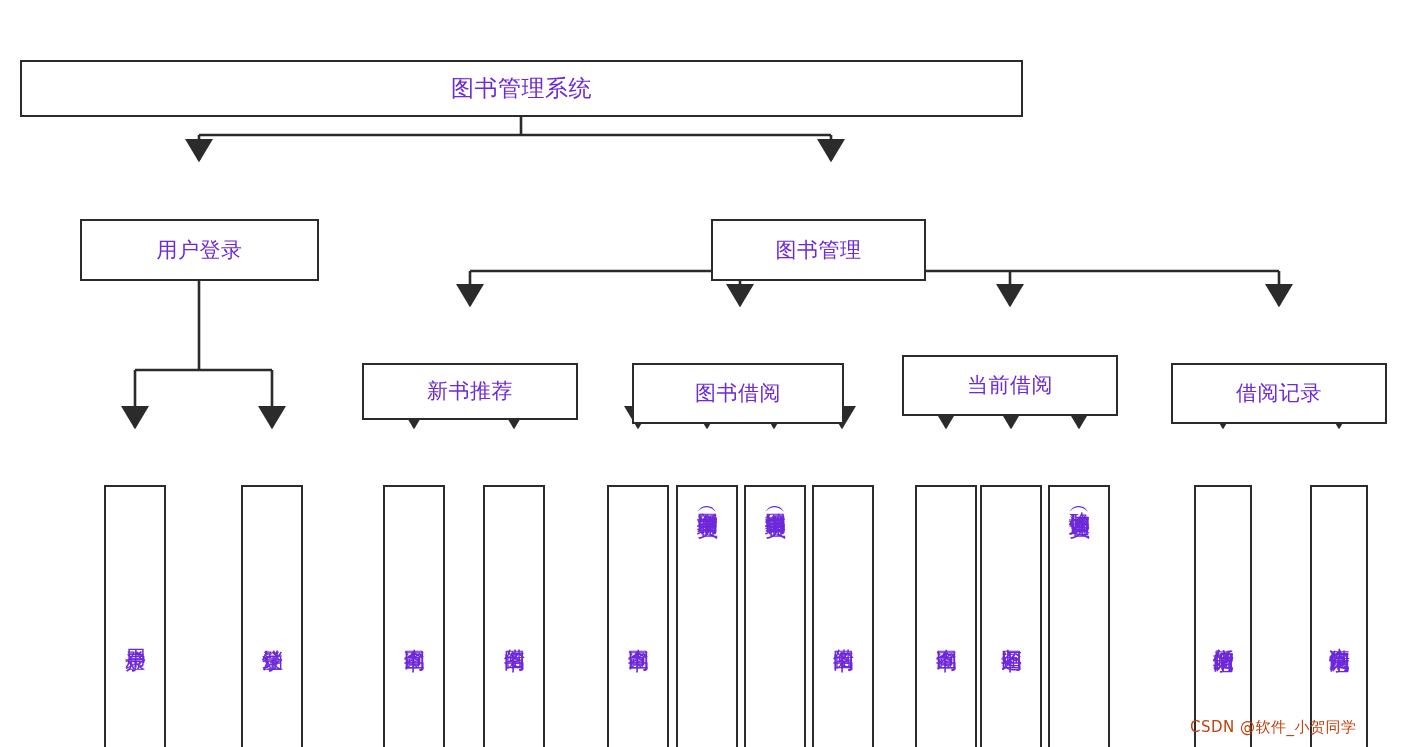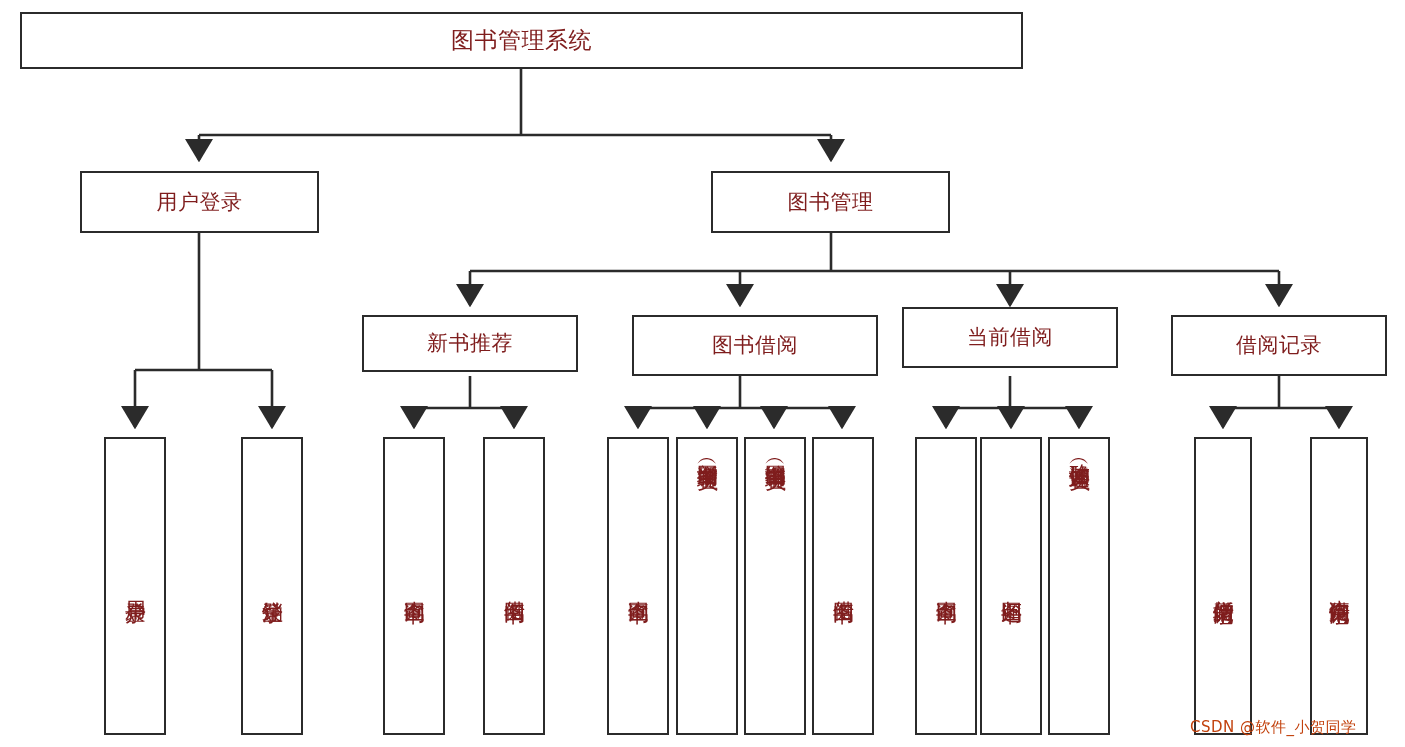--- a/index.html
+++ b/index.html
@@ -26,21 +26,22 @@
     height: 747px;
   }
   .node-box {
     position: absolute;
     box-sizing: border-box;
     border: 2px solid #2b2b2b;
     background: #ffffff;
     display: flex;
     align-items: center;
     justify-content: center;
-    color: #7f1d1d;
+    color: #6d28d9;
+    margin-top: 48px;
   }
   .node-box.horizontal > .node-label {
     writing-mode: horizontal-tb;
     white-space: nowrap;
     font-size: 21px;
     line-height: 1;
     letter-spacing: 0.5px;
   }
   .node-box.vertical {
     align-items: flex-start;
@@ -139,29 +140,29 @@
   </svg>
 
   <div class="node-box horizontal" id="title-box" style="left:20px; top:12px; width:1003px; height:57px;">
     <span class="node-label">图书管理系统</span>
   </div>
 
   <div class="node-box horizontal" style="left:80px; top:171px; width:239px; height:62px;">
     <span class="node-label">用户登录</span>
   </div>
 
-  <div class="node-box horizontal" style="left:711px; top:171px; width:239px; height:62px;">
+  <div class="node-box horizontal" style="left:711px; top:171px; width:215px; height:62px;">
     <span class="node-label">图书管理</span>
   </div>
 
   <div class="node-box horizontal" style="left:362px; top:315px; width:216px; height:57px;">
     <span class="node-label">新书推荐</span>
   </div>
 
-  <div class="node-box horizontal" style="left:632px; top:315px; width:246px; height:61px;align-items:center;">
+  <div class="node-box horizontal" style="left:632px; top:315px; width:212px; height:61px;align-items:center;">
     <span class="node-label">图书借阅</span>
   </div>
 
   <div class="node-box horizontal" style="left:902px; top:307px; width:216px; height:61px;">
     <span class="node-label">当前借阅</span>
   </div>
 
   <div class="node-box horizontal" style="left:1171px; top:315px; width:216px; height:61px;">
     <span class="node-label">借阅记录</span>
   </div>

